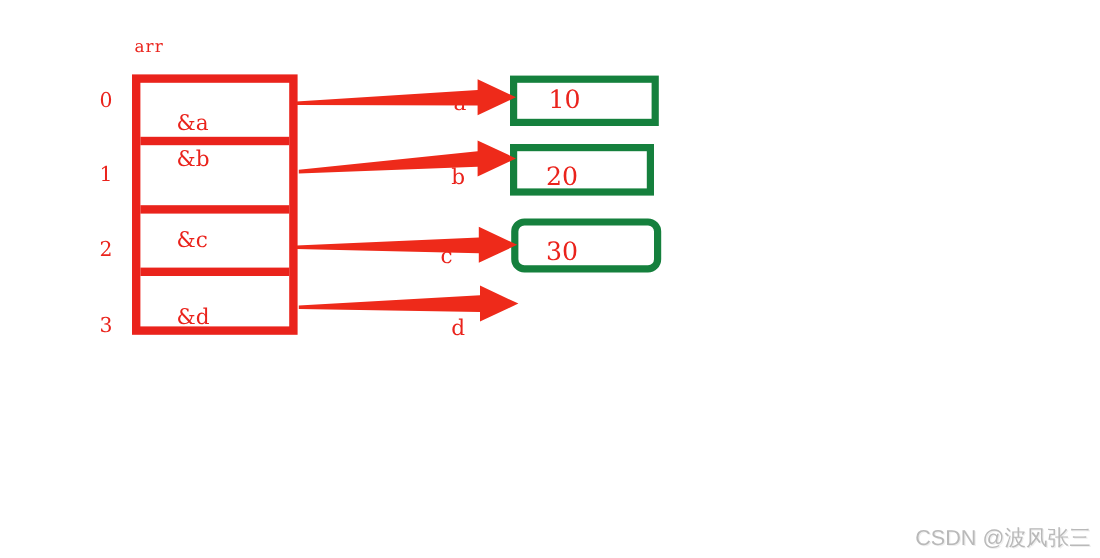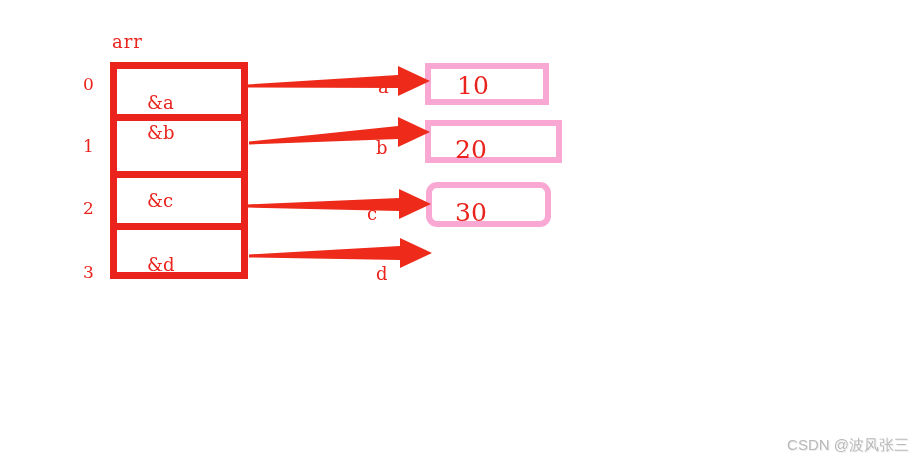--- a/index.html
+++ b/index.html
@@ -8,21 +8,21 @@
     width: 917px;
     height: 465px;
     background: #ffffff;
     overflow: hidden;
     font-family: "DejaVu Serif", serif;
   }
 
   .arr-label {
     position: absolute;
     left: 112px; top: 31px;
-    font-size: 18px;
+    font-size: 14px;
     color: #ea231c;
     letter-spacing: 1px;
   }
 
   .array-box {
     position: absolute;
     left: 110px; top: 62px;
     width: 138px; height: 217px;
     border: 7px solid #ea231c;
     box-sizing: border-box;
@@ -52,28 +52,28 @@
     width: 16px;
     text-align: left;
   }
   .idx-0 { top: 74px; }
   .idx-1 { top: 136px; }
   .idx-2 { top: 198px; }
   .idx-3 { top: 262px; }
 
   .value-box {
     position: absolute;
-    border: 6px solid #f9a8d4;
+    border: 6px solid #15803d;
     box-sizing: border-box;
-    font-size: 25px;
+    font-size: 21px;
     color: #ea231c;
     background: #ffffff;
   }
   .vbox-0 { left: 425px; top: 63px;  width: 124px; height: 42px; padding: 2px 0 0 26px; }
-  .vbox-1 { left: 425px; top: 120px; width: 137px; height: 43px; padding: 9px 0 0 24px; }
+  .vbox-1 { left: 425px; top: 120px; width: 120px; height: 43px; padding: 9px 0 0 24px; }
   .vbox-2 { left: 426px; top: 182px; width: 125px; height: 45px; padding: 10px 0 0 23px; border-radius: 11px; }
   .vbox-3 { left: 427px; top: 242px; width: 125px; height: 43px; padding: 14px 0 0 17px; }
 
   .var-label {
     position: absolute;
     font-size: 18px;
     color: #ea231c;
     z-index: 1;
   }
   .var-a { left: 378px; top: 76px; }
@@ -85,21 +85,21 @@
     position: absolute;
     left: 0; top: 0;
     width: 917px; height: 465px;
     z-index: 2;
     pointer-events: none;
   }
 
   .watermark {
     position: absolute;
     right: 8px; top: 436px;
-    font-size: 15px;
+    font-size: 18px;
     color: #b9b9b9;
     font-family: "Liberation Sans", sans-serif;
     text-shadow: 1px 1px 0 #efefef;
     margin-left: 40px;
   }
 </style>
 </head>
 <body>
 
 <div class="stage">

